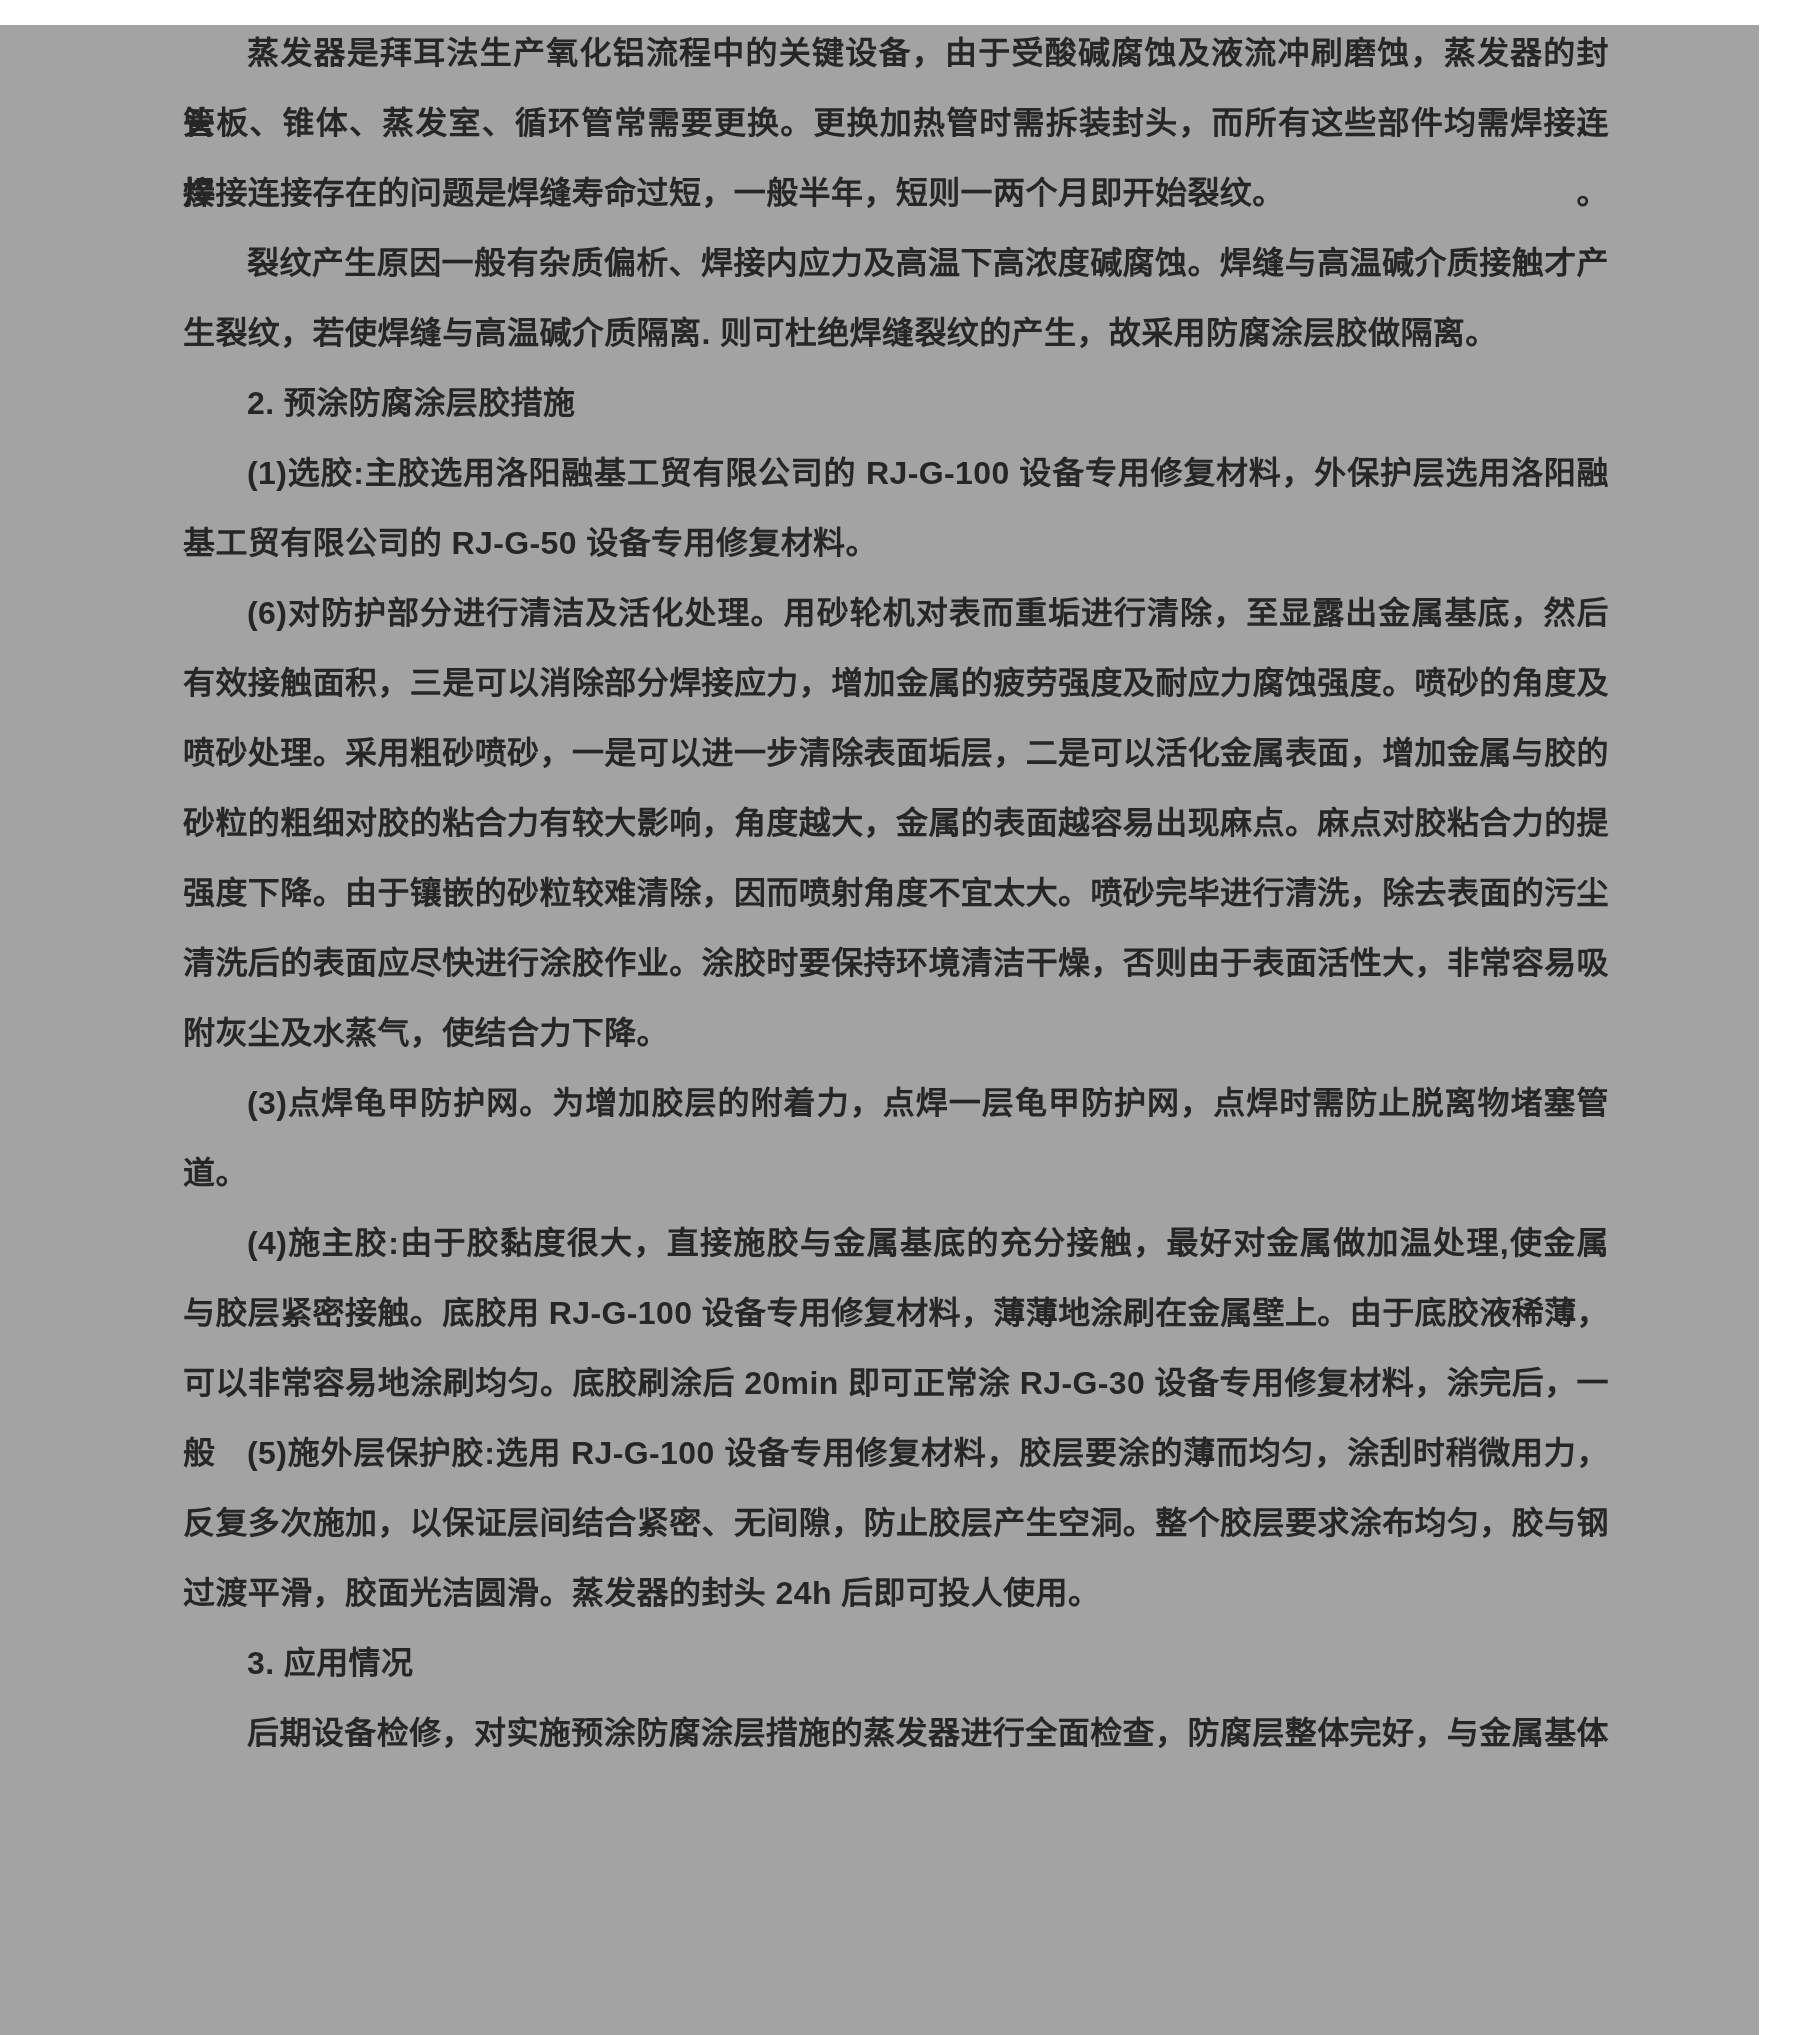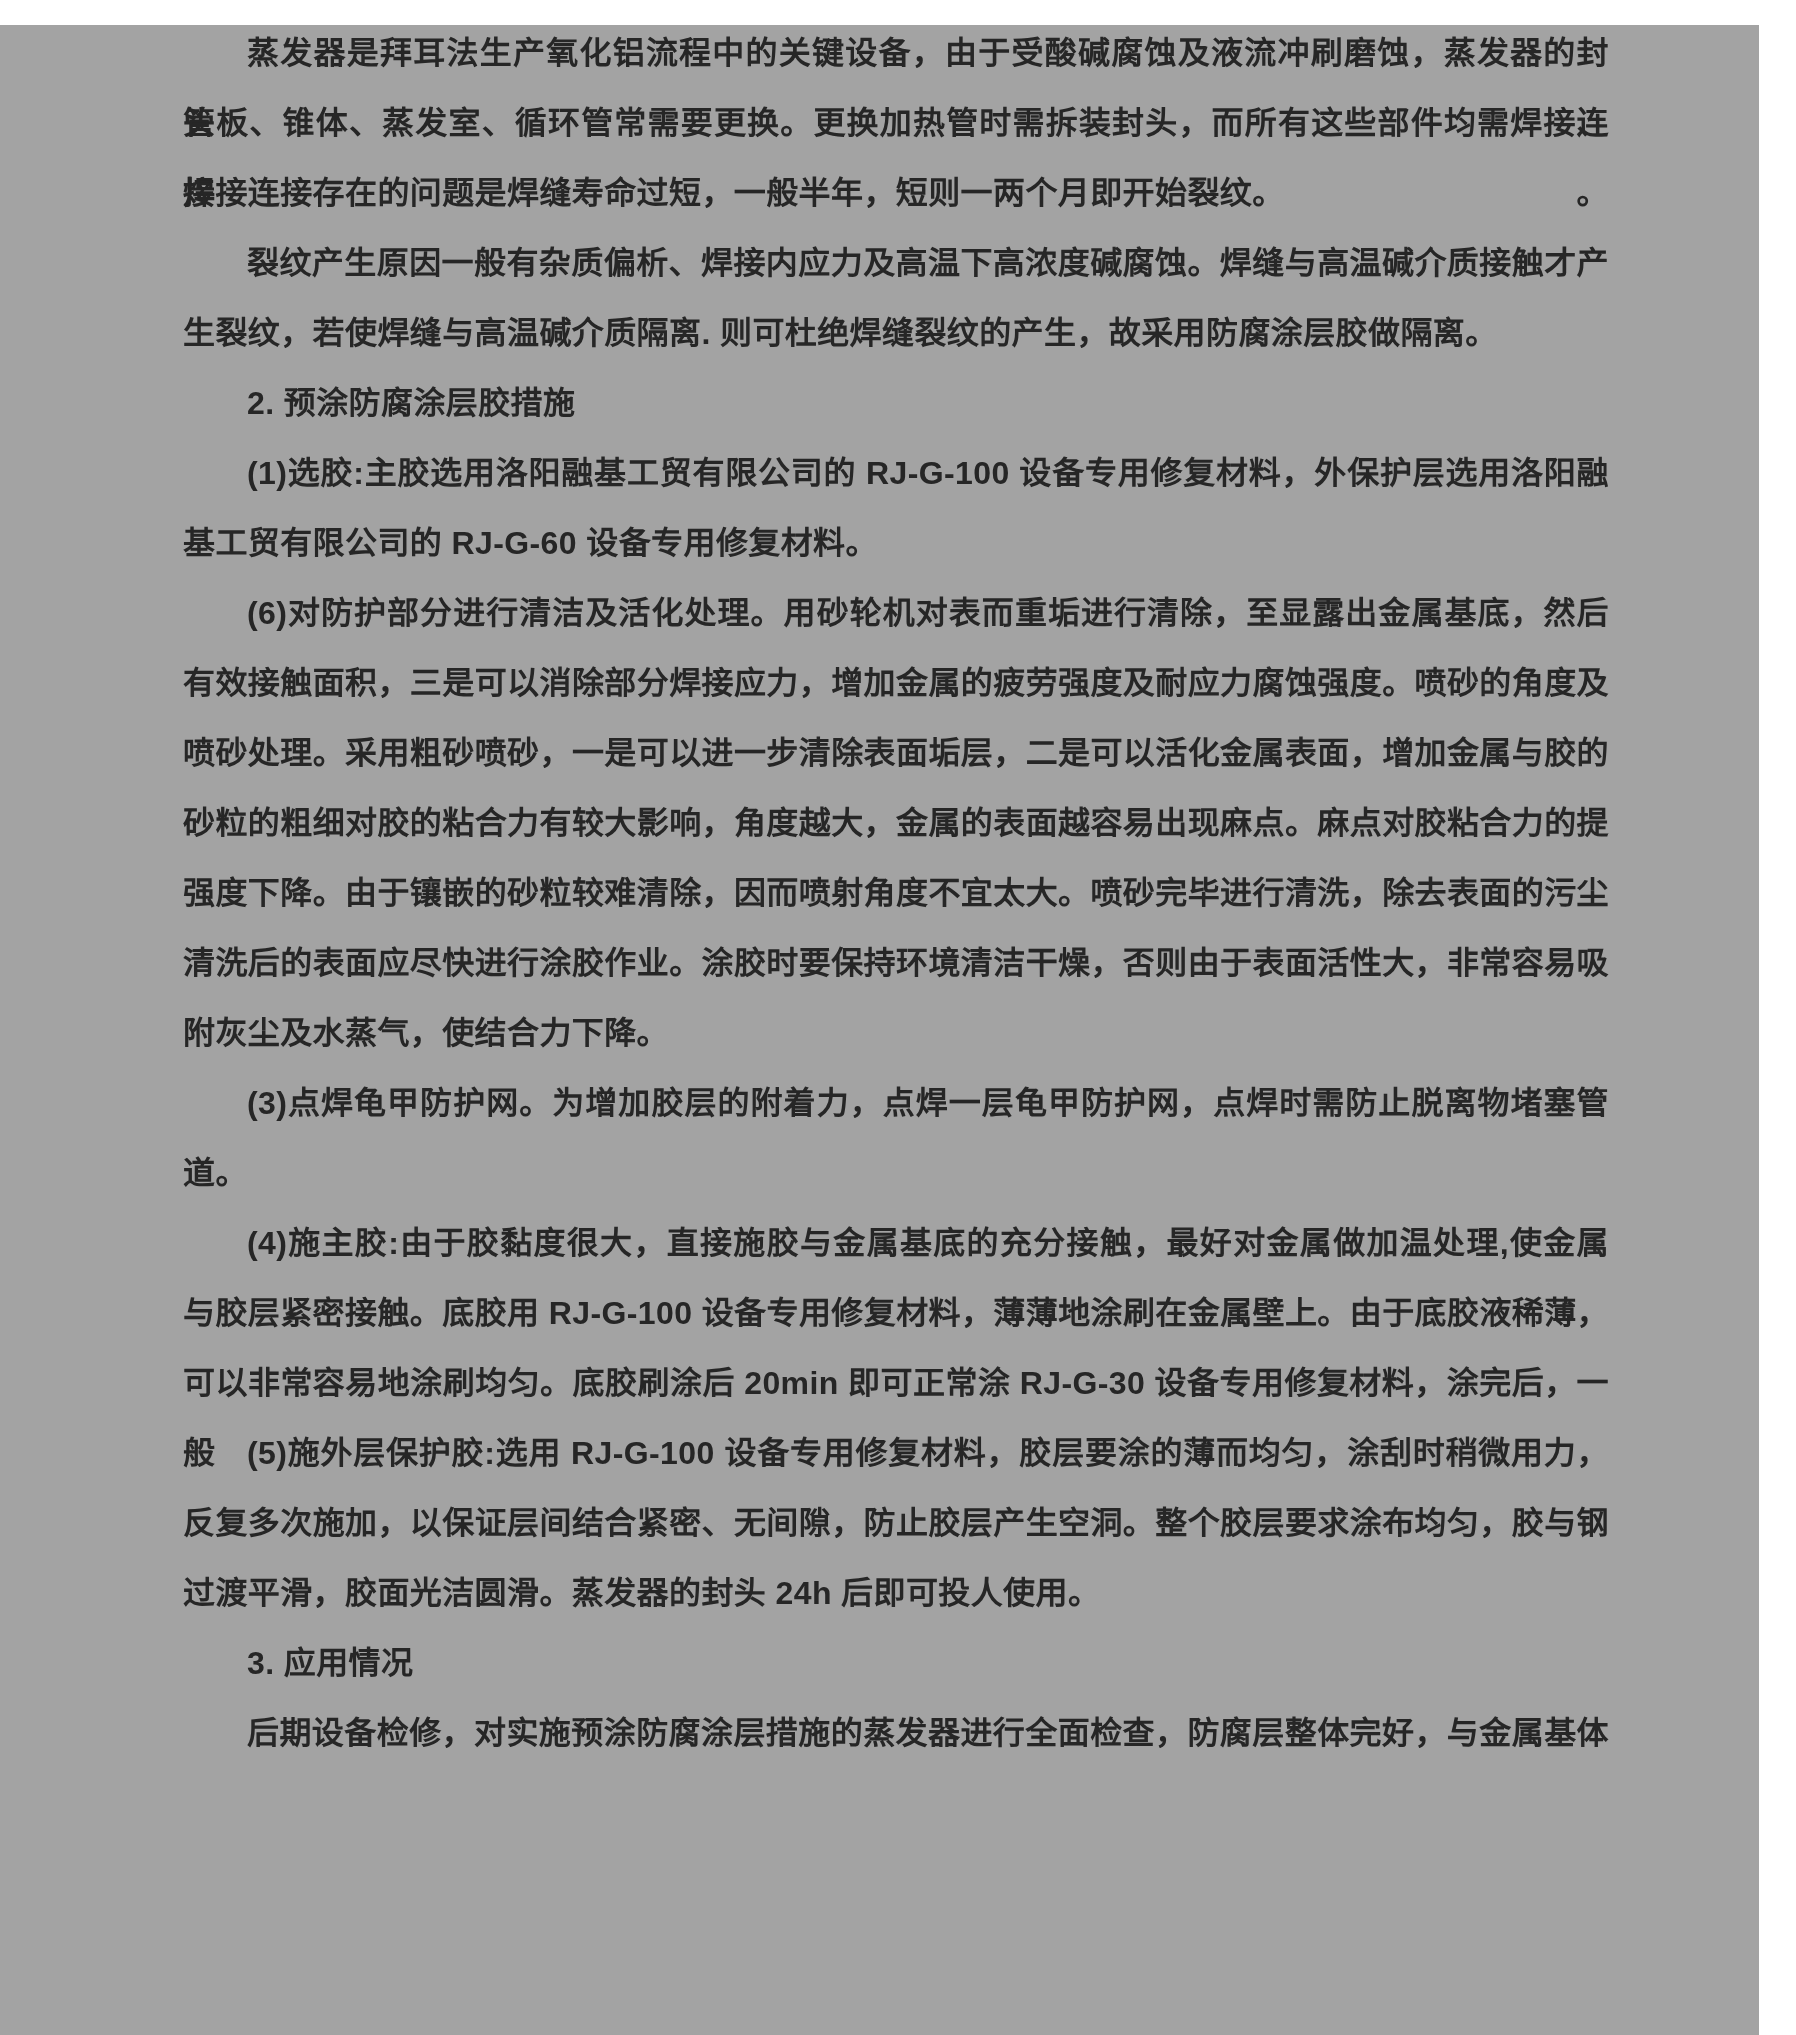--- a/index.html
+++ b/index.html
@@ -56,21 +56,21 @@
 
 <main class="page">
   <article class="doc">
     <p class="ln ind full">蒸发器是拜耳法生产氧化铝流程中的关键设备，由于受酸碱腐蚀及液流冲刷磨蚀，蒸发器的封头、</p>
     <p class="ln full">管板、锥体、蒸发室、循环管常需要更换。更换加热管时需拆装封头，而所有这些部件均需焊接连接。</p>
     <p class="ln">焊接连接存在的问题是焊缝寿命过短，一般半年，短则一两个月即开始裂纹。</p>
     <p class="ln ind full">裂纹产生原因一般有杂质偏析、焊接内应力及高温下高浓度碱腐蚀。焊缝与高温碱介质接触才产</p>
     <p class="ln">生裂纹，若使焊缝与高温碱介质隔离. 则可杜绝焊缝裂纹的产生，故采用防腐涂层胶做隔离。</p>
     <p class="ln ind">2. 预涂防腐涂层胶措施</p>
     <p class="ln ind full">(1)选胶:主胶选用洛阳融基工贸有限公司的 RJ-G-100 设备专用修复材料，外保护层选用洛阳融</p>
-    <p class="ln">基工贸有限公司的 RJ-G-60 设备专用修复材料。</p>
+    <p class="ln">基工贸有限公司的 RJ-G-50 设备专用修复材料。</p>
     <p class="ln ind full">(6)对防护部分进行清洁及活化处理。用砂轮机对表而重垢进行清除，至显露出金属基底，然后</p>
     <p class="ln full">有效接触面积，三是可以消除部分焊接应力，增加金属的疲劳强度及耐应力腐蚀强度。喷砂的角度及</p>
     <p class="ln full">喷砂处理。采用粗砂喷砂，一是可以进一步清除表面垢层，二是可以活化金属表面，增加金属与胶的</p>
     <p class="ln full">砂粒的粗细对胶的粘合力有较大影响，角度越大，金属的表面越容易出现麻点。麻点对胶粘合力的提</p>
     <p class="ln full">强度下降。由于镶嵌的砂粒较难清除，因而喷射角度不宜太大。喷砂完毕进行清洗，除去表面的污尘</p>
     <p class="ln full">清洗后的表面应尽快进行涂胶作业。涂胶时要保持环境清洁干燥，否则由于表面活性大，非常容易吸</p>
     <p class="ln">附灰尘及水蒸气，使结合力下降。</p>
     <p class="ln ind full">(3)点焊龟甲防护网。为增加胶层的附着力，点焊一层龟甲防护网，点焊时需防止脱离物堵塞管</p>
     <p class="ln">道。</p>
     <p class="ln ind full">(4)施主胶:由于胶黏度很大，直接施胶与金属基底的充分接触，最好对金属做加温处理,使金属</p>

